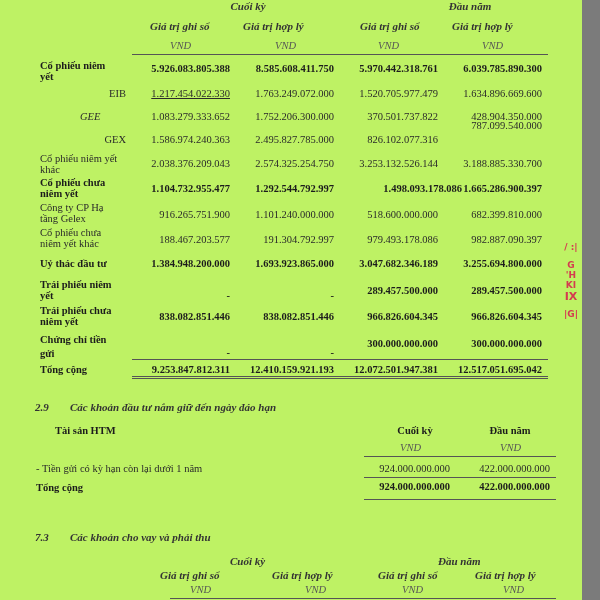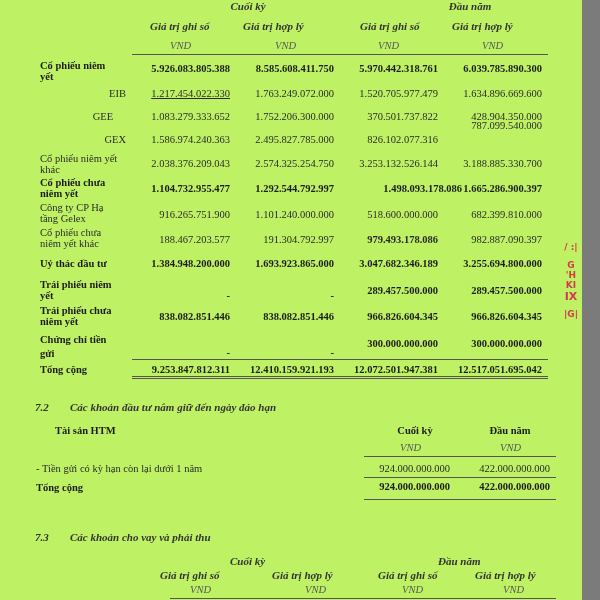--- a/index.html
+++ b/index.html
@@ -41,21 +41,21 @@
   <div class="abs num b" style="left:222px; top:63px; width:112px;">8.585.608.411.750</div>
   <div class="abs num b" style="left:326px; top:63px; width:112px;">5.970.442.318.761</div>
   <div class="abs num b" style="left:430px; top:63px; width:112px;">6.039.785.890.300</div>
 
   <div class="abs lbl" style="left:80px; top:88px; width:46px; text-align:right;">EIB</div>
   <div class="abs num" style="left:120px; top:88px; width:110px;text-decoration:underline;">1.217.454.022.330</div>
   <div class="abs num" style="left:222px; top:88px; width:112px;">1.763.249.072.000</div>
   <div class="abs num" style="left:326px; top:88px; width:112px;">1.520.705.977.479</div>
   <div class="abs num" style="left:430px; top:88px; width:112px;">1.634.896.669.600</div>
 
-  <div class="abs lbl" style="left:80px; top:111px; width:46px; text-align:center;">GEE</div>
+  <div class="abs lbl" style="left:80px; top:111px; width:46px; text-align:left;font-style:italic;">GEE</div>
   <div class="abs num" style="left:120px; top:111px; width:110px;">1.083.279.333.652</div>
   <div class="abs num" style="left:222px; top:111px; width:112px;">1.752.206.300.000</div>
   <div class="abs num" style="left:326px; top:111px; width:112px;">370.501.737.822</div>
   <div class="abs num" style="left:430px; top:111px; width:112px;">428.904.350.000</div>
 
   <div class="abs lbl" style="left:80px; top:134px; width:46px; text-align:right;">GEX</div>
   <div class="abs num" style="left:120px; top:134px; width:110px;">1.586.974.240.363</div>
   <div class="abs num" style="left:222px; top:134px; width:112px;">2.495.827.785.000</div>
   <div class="abs num" style="left:326px; top:134px; width:112px;">826.102.077.316</div>
   <div class="abs num" style="left:430px; top:120px; width:112px;">787.099.540.000</div>
@@ -74,21 +74,21 @@
 
   <div class="abs lbl" style="left:40px; top:202px; width:80px; white-space:normal;">Công ty CP Hạ tầng Gelex</div>
   <div class="abs num" style="left:120px; top:209px; width:110px;">916.265.751.900</div>
   <div class="abs num" style="left:222px; top:209px; width:112px;">1.101.240.000.000</div>
   <div class="abs num" style="left:326px; top:209px; width:112px;">518.600.000.000</div>
   <div class="abs num" style="left:430px; top:209px; width:112px;">682.399.810.000</div>
 
   <div class="abs lbl" style="left:40px; top:227px; width:80px; white-space:normal;">Cổ phiếu chưa niêm yết khác</div>
   <div class="abs num" style="left:120px; top:234px; width:110px;">188.467.203.577</div>
   <div class="abs num" style="left:222px; top:234px; width:112px;">191.304.792.997</div>
-  <div class="abs num" style="left:326px; top:234px; width:112px;font-weight:bold;">979.493.178.086</div>
+  <div class="abs num" style="left:326px; top:234px; width:112px;">979.493.178.086</div>
   <div class="abs num" style="left:430px; top:234px; width:112px;">982.887.090.397</div>
 
   <div class="abs lbl b" style="left:40px; top:258px; width:86px;">Uỷ thác đầu tư</div>
   <div class="abs num b" style="left:120px; top:258px; width:110px;">1.384.948.200.000</div>
   <div class="abs num b" style="left:222px; top:258px; width:112px;">1.693.923.865.000</div>
   <div class="abs num b" style="left:326px; top:258px; width:112px;">3.047.682.346.189</div>
   <div class="abs num b" style="left:430px; top:258px; width:112px;">3.255.694.800.000</div>
 
   <div class="abs lbl b" style="left:40px; top:279px; width:82px; white-space:normal;">Trái phiếu niêm yết</div>
   <div class="abs num b" style="left:120px; top:290px; width:110px;">-</div>
@@ -110,21 +110,21 @@
 
   <div class="line" style="left:132px; top:359px; width:416px;"></div>
 
   <div class="abs lbl b" style="left:40px; top:364px;">Tổng cộng</div>
   <div class="abs num b" style="left:120px; top:364px; width:110px;">9.253.847.812.311</div>
   <div class="abs num b" style="left:222px; top:364px; width:112px;">12.410.159.921.193</div>
   <div class="abs num b" style="left:326px; top:364px; width:112px;">12.072.501.947.381</div>
   <div class="abs num b" style="left:430px; top:364px; width:112px;">12.517.051.695.042</div>
   <div class="dline" style="left:132px; top:376px; width:416px;"></div>
 
-  <div class="abs hdr" style="left:35px; top:401px;">7.2</div>
+  <div class="abs hdr" style="left:35px; top:401px;">2.9</div>
   <div class="abs hdr" style="left:70px; top:401px;">Các khoản đầu tư nắm giữ đến ngày đáo hạn</div>
 
   <div class="abs lbl b" style="left:55px; top:425px;">Tài sản HTM</div>
   <div class="abs lbl b" style="left:365px; top:425px; width:100px; text-align:center;">Cuối kỳ</div>
   <div class="abs lbl b" style="left:460px; top:425px; width:100px; text-align:center;">Đầu năm</div>
   <div class="abs vnd" style="left:400px; top:442px; width:50px;">VND</div>
   <div class="abs vnd" style="left:500px; top:442px; width:50px;">VND</div>
   <div class="line" style="left:364px; top:456px; width:192px;"></div>
 
   <div class="abs lbl" style="left:36px; top:463px;">- Tiền gửi có kỳ hạn còn lại dưới 1 năm</div>

